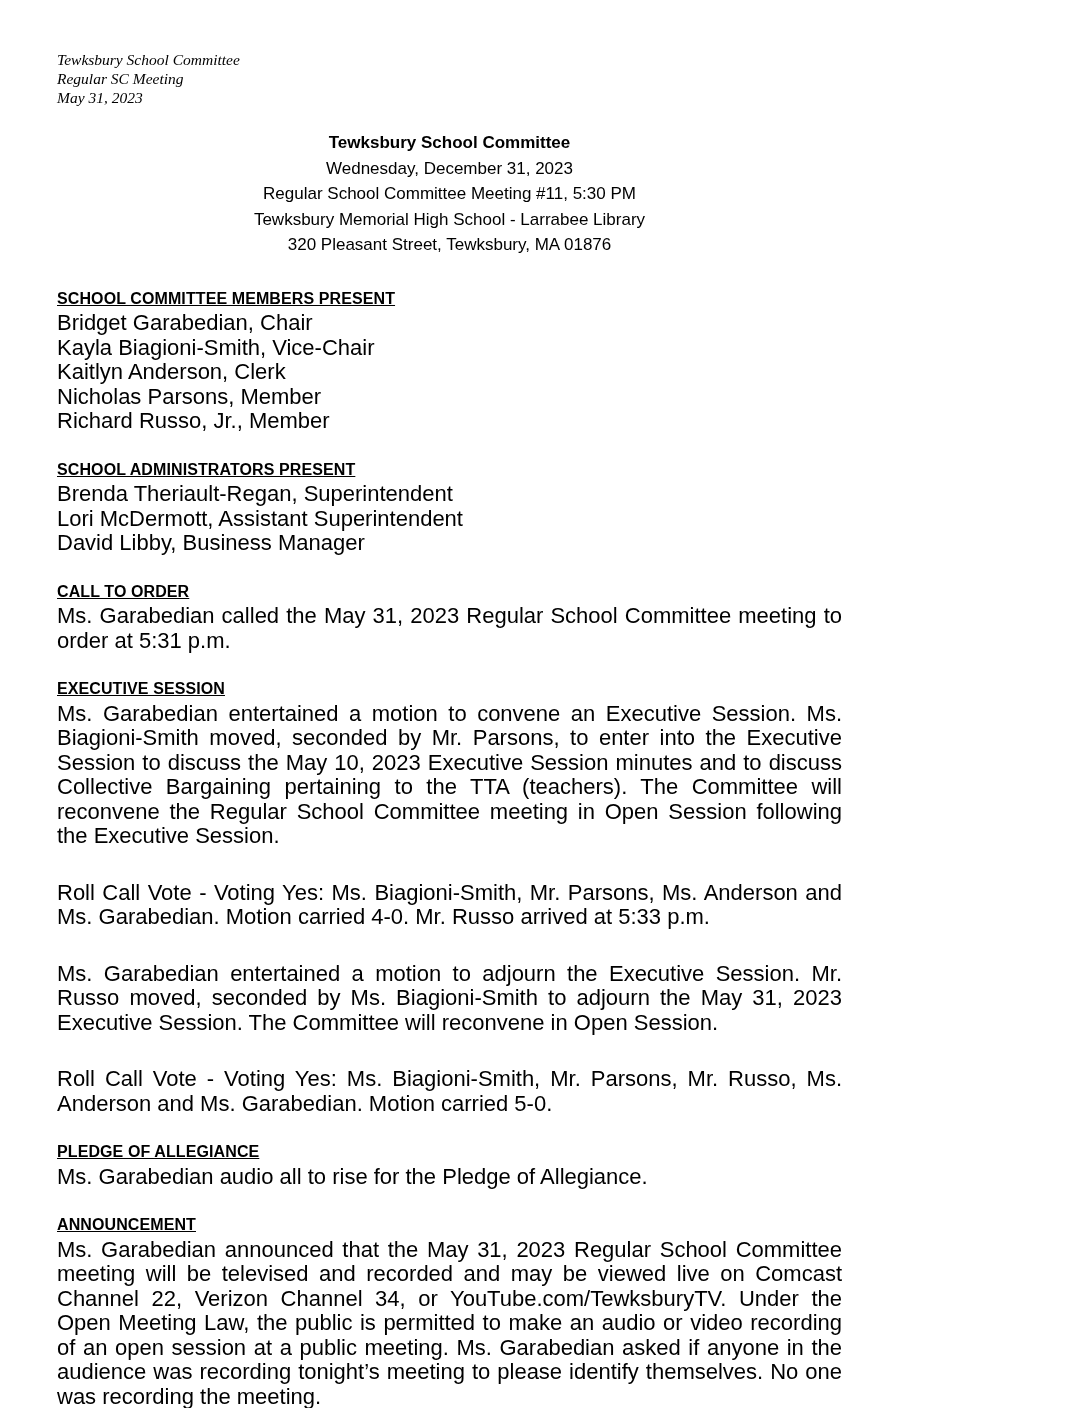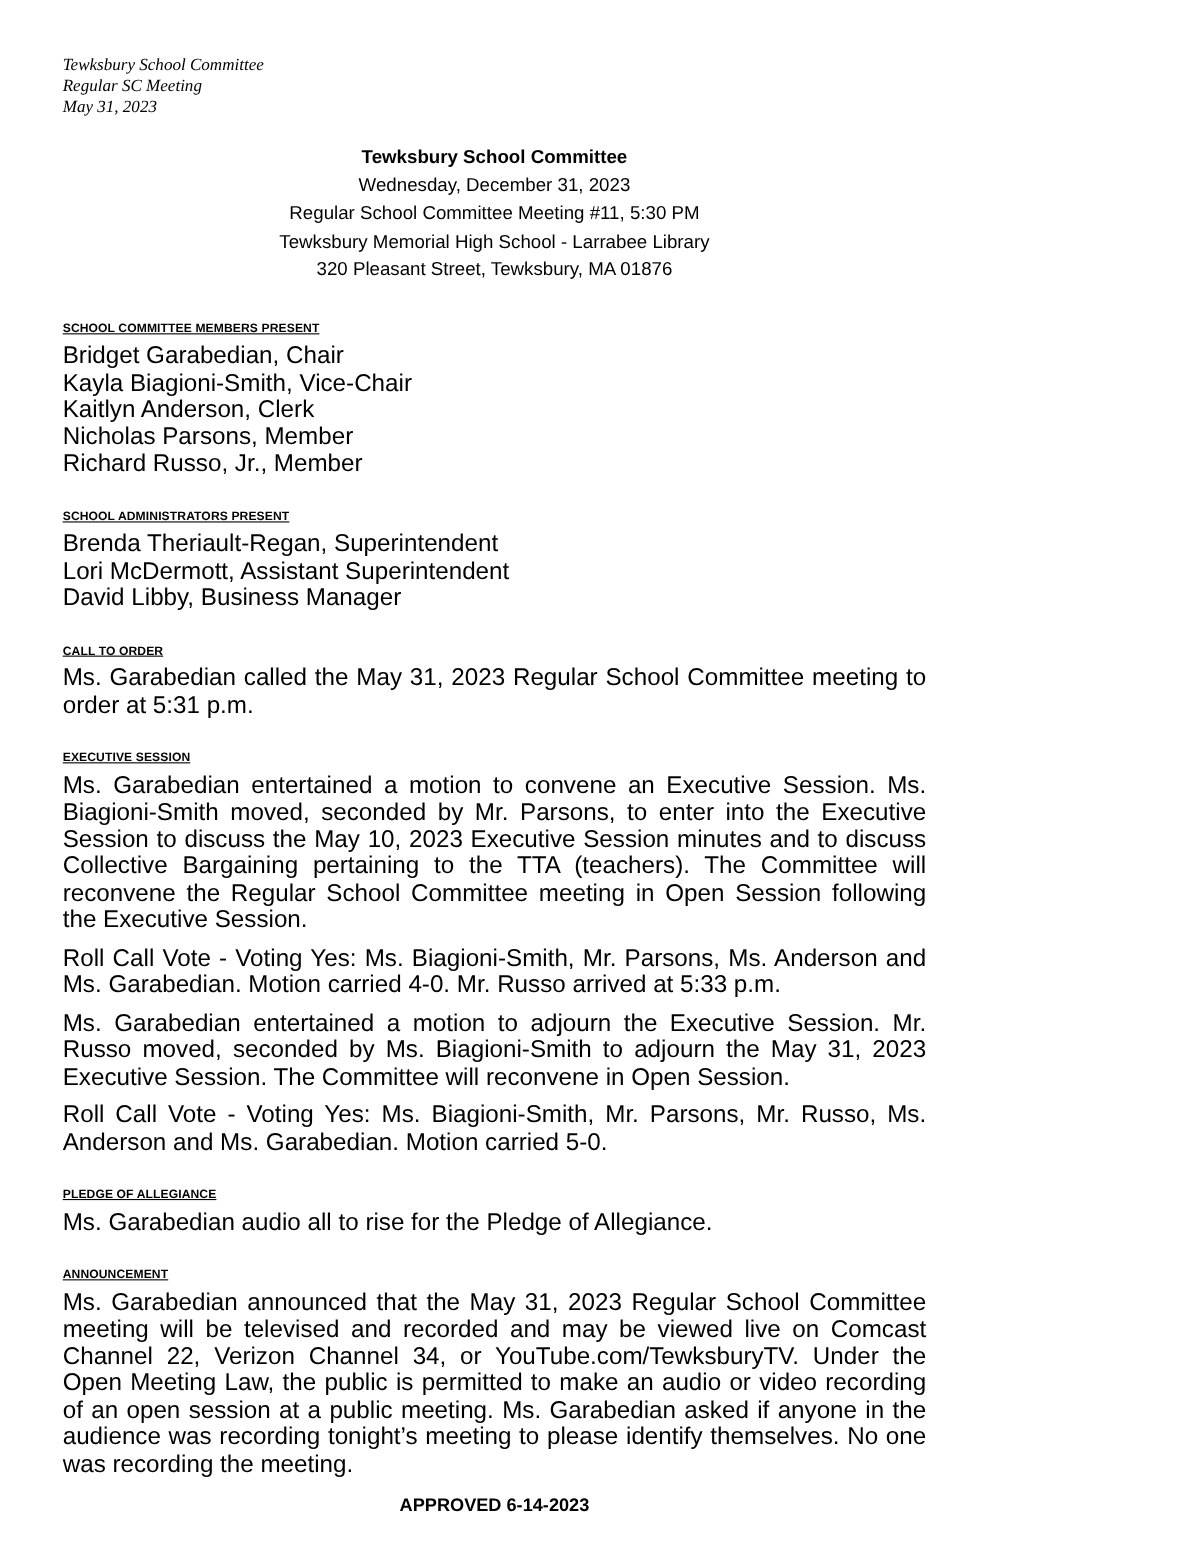--- a/index.html
+++ b/index.html
@@ -31,30 +31,30 @@
     font-size: 17px;
     line-height: 25.5px;
   }
   .title-block .doc-title { font-weight: bold; }
   
   .section { margin-top: 24px; }
   .section.first { margin-top: 29px; }
   .section-heading {
     font-weight: bold;
     text-decoration: underline;
-    font-size: 11px;
+    font-size: 16px;
     line-height: 24.5px;
     letter-spacing: 0.1px;
   }
   .body-line, .body-par {
     font-size: 22px;
     line-height: 24.5px;
   }
   .body-par { text-align: justify; }
-  .body-par + .body-par { margin-top: 10px; }
+  .body-par + .body-par { margin-top: 32px; }
   .approval-line {
     margin-top: 14px;
     font-weight: bold;
     font-size: 16.5px;
     line-height: 24.5px;
     text-align: center;
   }
 </style>
 </head>
 <body>

